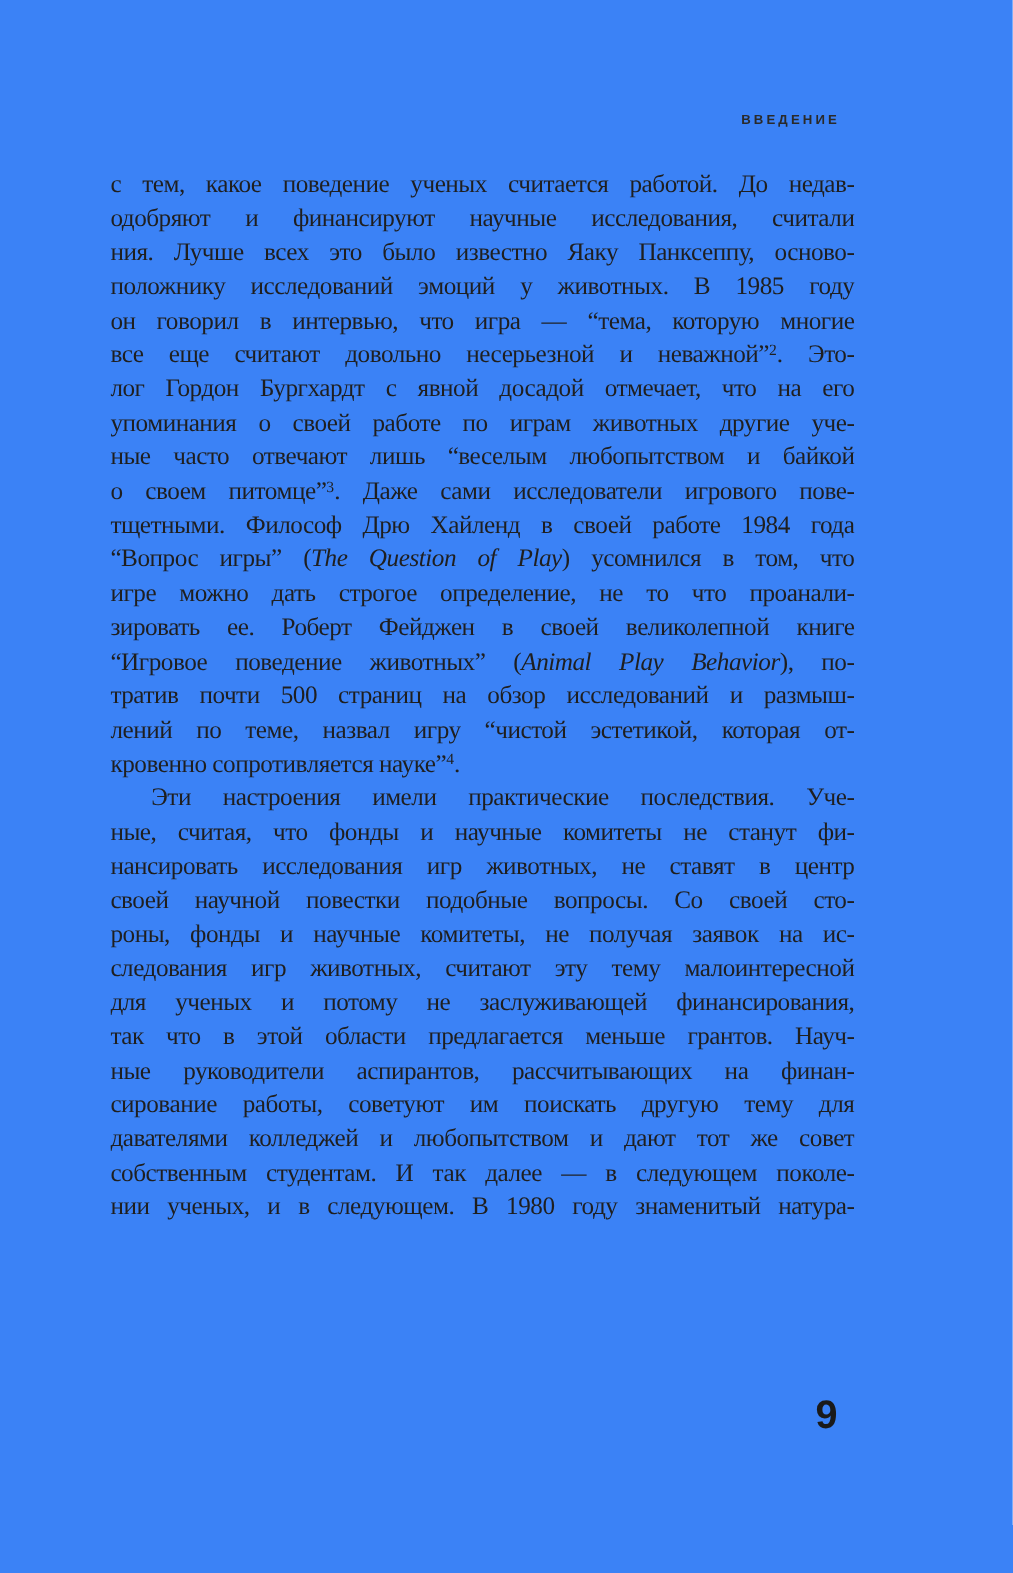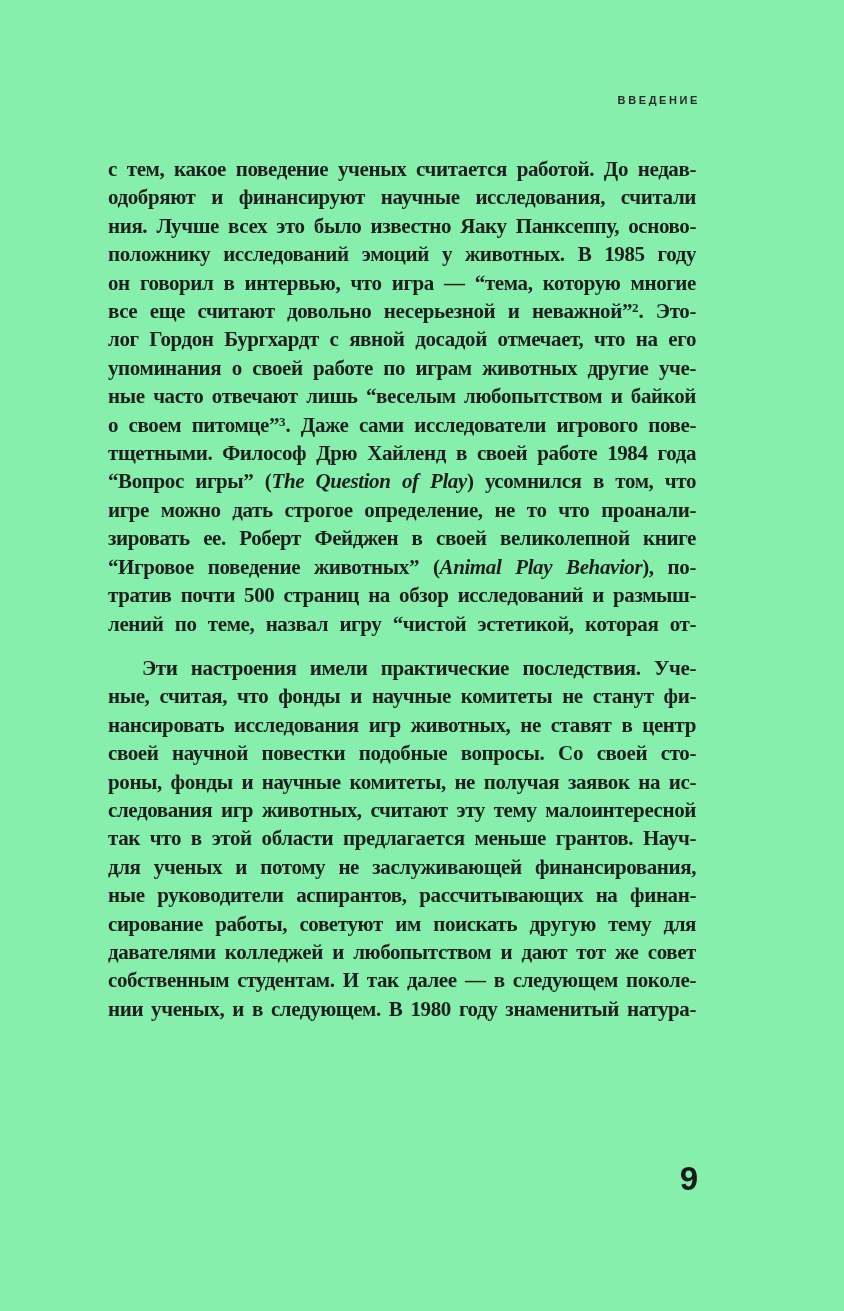--- a/index.html
+++ b/index.html
@@ -1,20 +1,20 @@
 <!DOCTYPE html>
 <html><head>
 <meta charset="utf-8">
 <style>
   html, body { margin: 0; padding: 0; background: #ffffff; }
   .page {
     position: relative;
     width: 844px;
     height: 1311px;
-    background: #86efac;
+    background: #3b82f6;
     font-family: "Liberation Serif", "DejaVu Serif", serif;
     color: #1f1f1f;
     overflow: hidden;
   }
   .running-head {
     position: absolute;
     top: 94px;
     right: 144px;
     font-family: "Liberation Sans", "DejaVu Sans", sans-serif;
     font-size: 11px;
@@ -25,21 +25,21 @@
   }
   .text-block {
     position: absolute;
     left: 92px;
     top: 139px;
     width: 620px;
     font-size: 21px;
     line-height: 28.42px;
     letter-spacing: -0.4px;
   }
-  .paragraph { margin: 16px; font-weight: bold; }
+  .paragraph { margin: 0; }
   .line {
     text-align: justify;
     text-align-last: justify;
     height: 28.42px;
     overflow: hidden;
     white-space: normal;
   }
   .line.last { text-align-last: left; }
   .line.indent { text-indent: 34px; }
   .italic { font-style: italic; }
@@ -78,30 +78,31 @@
         <div class="line">упоминания о своей работе по играм животных другие уче-</div>
         <div class="line">ные часто отвечают лишь “веселым любопытством и байкой</div>
         <div class="line">о своем питомце”<span class="sup">3</span>. Даже сами исследователи игрового пове-</div>
         <div class="line">тщетными. Философ Дрю Хайленд в своей работе 1984 года</div>
         <div class="line">“Вопрос игры” (<span class="italic">The Question of Play</span>) усомнился в том, что</div>
         <div class="line">игре можно дать строгое определение, не то что проанали-</div>
         <div class="line">зировать ее. Роберт Фейджен в своей великолепной книге</div>
         <div class="line">“Игровое поведение животных” (<span class="italic">Animal Play Behavior</span>), по-</div>
         <div class="line">тратив почти 500 страниц на обзор исследований и размыш-</div>
         <div class="line">лений по теме, назвал игру “чистой эстетикой, которая от-</div>
+        <div class="line last">кровенно сопротивляется науке”<span class="sup">4</span>.</div>
       </div>
       <div class="paragraph">
         <div class="line indent">Эти настроения имели практические последствия. Уче-</div>
         <div class="line">ные, считая, что фонды и научные комитеты не станут фи-</div>
         <div class="line">нансировать исследования игр животных, не ставят в центр</div>
         <div class="line">своей научной повестки подобные вопросы. Со своей сто-</div>
         <div class="line">роны, фонды и научные комитеты, не получая заявок на ис-</div>
         <div class="line">следования игр животных, считают эту тему малоинтересной</div>
+        <div class="line">для ученых и потому не заслуживающей финансирования,</div>
         <div class="line">так что в этой области предлагается меньше грантов. Науч-</div>
-        <div class="line">для ученых и потому не заслуживающей финансирования,</div>
         <div class="line">ные руководители аспирантов, рассчитывающих на финан-</div>
         <div class="line">сирование работы, советуют им поискать другую тему для</div>
         <div class="line">давателями колледжей и любопытством и дают тот же совет</div>
         <div class="line">собственным студентам. И так далее — в следующем поколе-</div>
         <div class="line">нии ученых, и в следующем. В 1980 году знаменитый натура-</div>
       </div>
     </div>
 
   <div class="page-number">9</div>
 </div>

